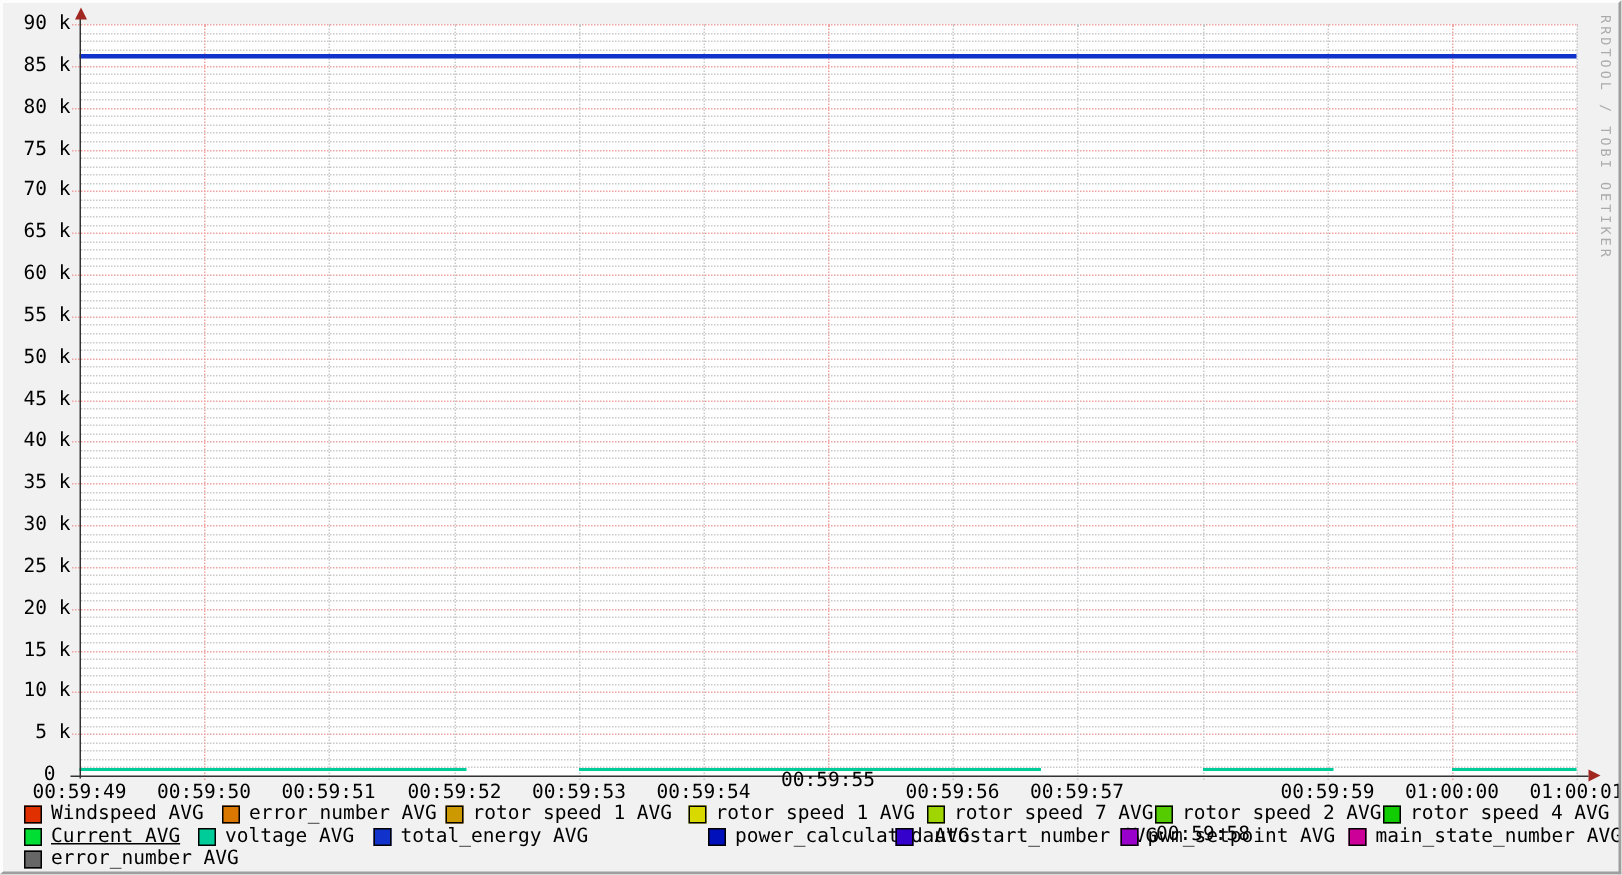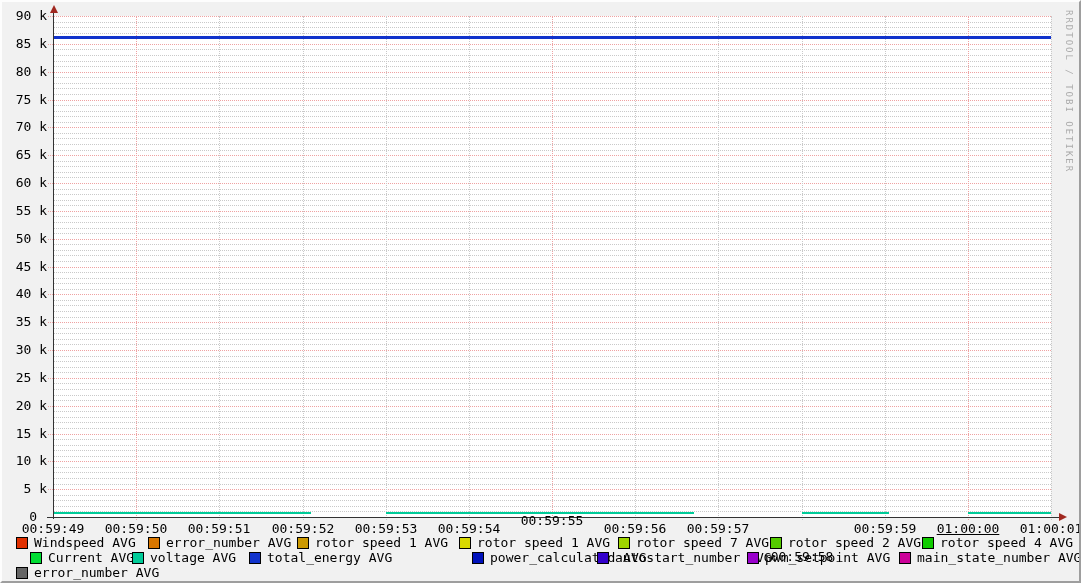--- a/index.html
+++ b/index.html
@@ -180,21 +180,21 @@
       <div class="xlab" style="left: 89px; top: 520px;">00:59:50</div>
       <div class="xlab" style="left: 172px; top: 520px;">00:59:51</div>
       <div class="xlab" style="left: 256px; top: 520px;">00:59:52</div>
       <div class="xlab" style="left: 339px; top: 520px;">00:59:53</div>
       <div class="xlab" style="left: 422px; top: 520px;">00:59:54</div>
       <div class="xlab" style="left: 505px; top: 512px;">00:59:55</div>
       <div class="xlab" style="left: 588px; top: 520px;">00:59:56</div>
       <div class="xlab" style="left: 671px; top: 520px;">00:59:57</div>
       <div class="xlab" style="left: 755px; top: 548px;">00:59:58</div>
       <div class="xlab" style="left: 838px; top: 520px;">00:59:59</div>
-      <div class="xlab" style="left: 921px; top: 520px; text-decoration: underline;">01:00:00</div>
+      <div class="xlab" style="left: 921px; top: 520px;">01:00:00</div>
       <div class="xlab" style="left: 1004px; top: 520px;">01:00:01</div>
     </div>
   <div id="legendlayer">
       <div class="legend-item" style="left: 14px; top: 534px;">
         <div class="swatch" style="background: rgb(224, 48, 0);"></div>
         <div class="legend-label">Windspeed AVG</div>
       </div>
       <div class="legend-item" style="left: 146px; top: 534px;">
         <div class="swatch" style="background: rgb(217, 119, 0);"></div>
         <div class="legend-label">error_number AVG</div>
@@ -212,21 +212,21 @@
         <div class="legend-label">rotor speed 7 AVG</div>
       </div>
       <div class="legend-item" style="left: 768px; top: 534px;">
         <div class="swatch" style="background: rgb(85, 204, 0);"></div>
         <div class="legend-label">rotor speed 2 AVG</div>
       </div>
       <div class="legend-item" style="left: 920px; top: 534px;">
         <div class="swatch" style="background: rgb(17, 204, 0);"></div>
         <div class="legend-label">rotor speed 4 AVG</div>
       </div>
-      <div class="legend-item" style="left: 28px; top: 549px;">
+      <div class="legend-item" style="left: 14px; top: 549px; text-decoration: underline;">
         <div class="swatch" style="background: rgb(0, 221, 51);"></div>
         <div class="legend-label">Current AVG</div>
       </div>
       <div class="legend-item" style="left: 130px; top: 549px;">
         <div class="swatch" style="background: rgb(0, 204, 153);"></div>
         <div class="legend-label">voltage AVG</div>
       </div>
       <div class="legend-item" style="left: 247px; top: 549px;">
         <div class="swatch" style="background: rgb(17, 51, 204);"></div>
         <div class="legend-label">total_energy AVG</div>

